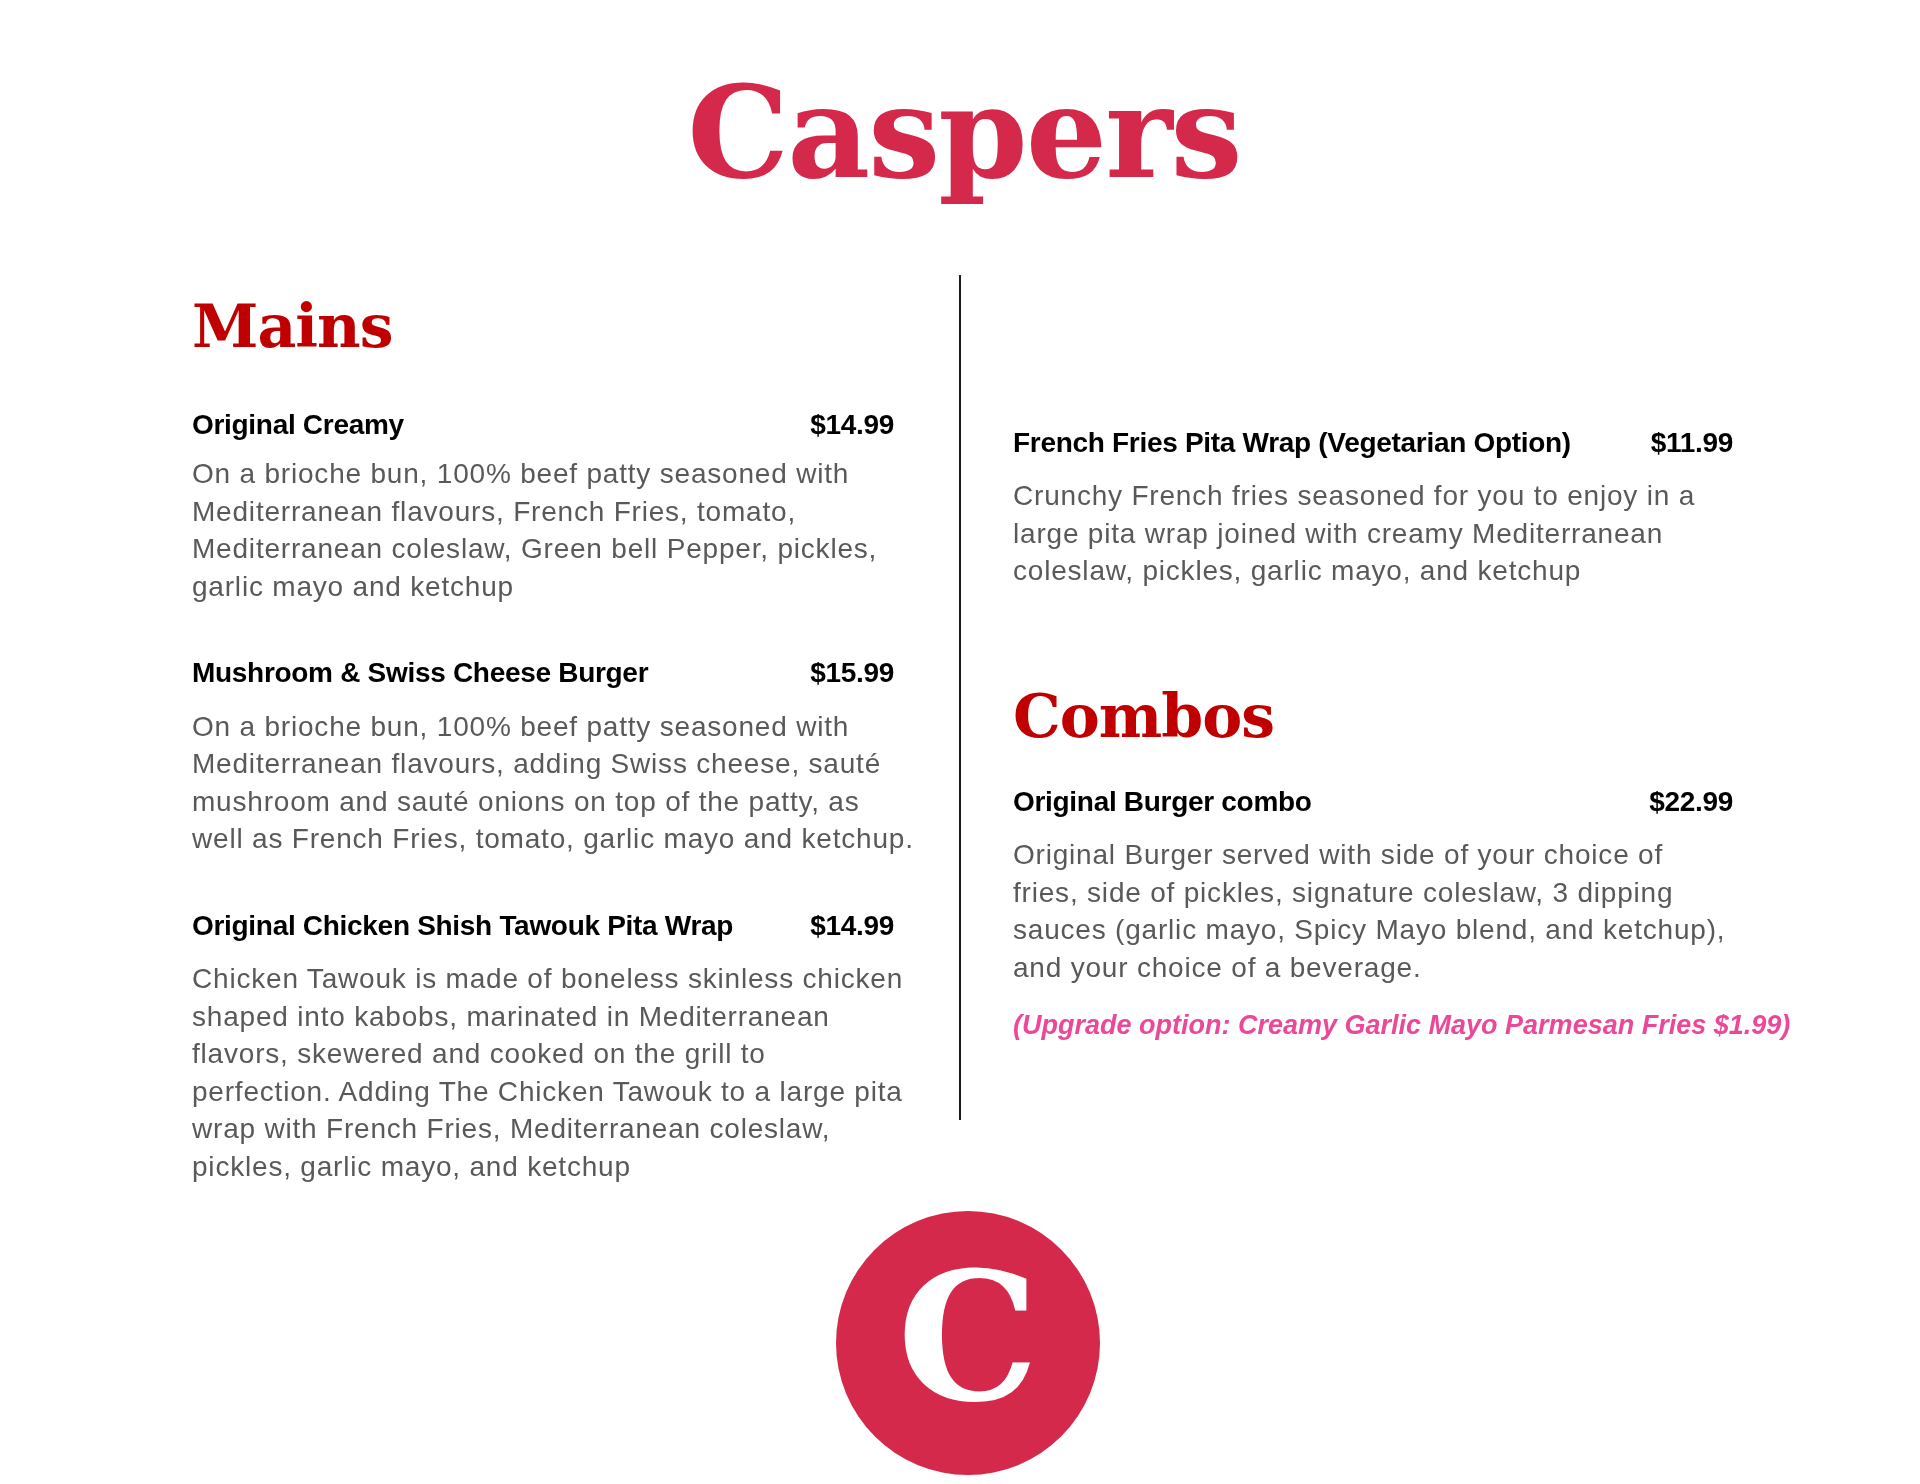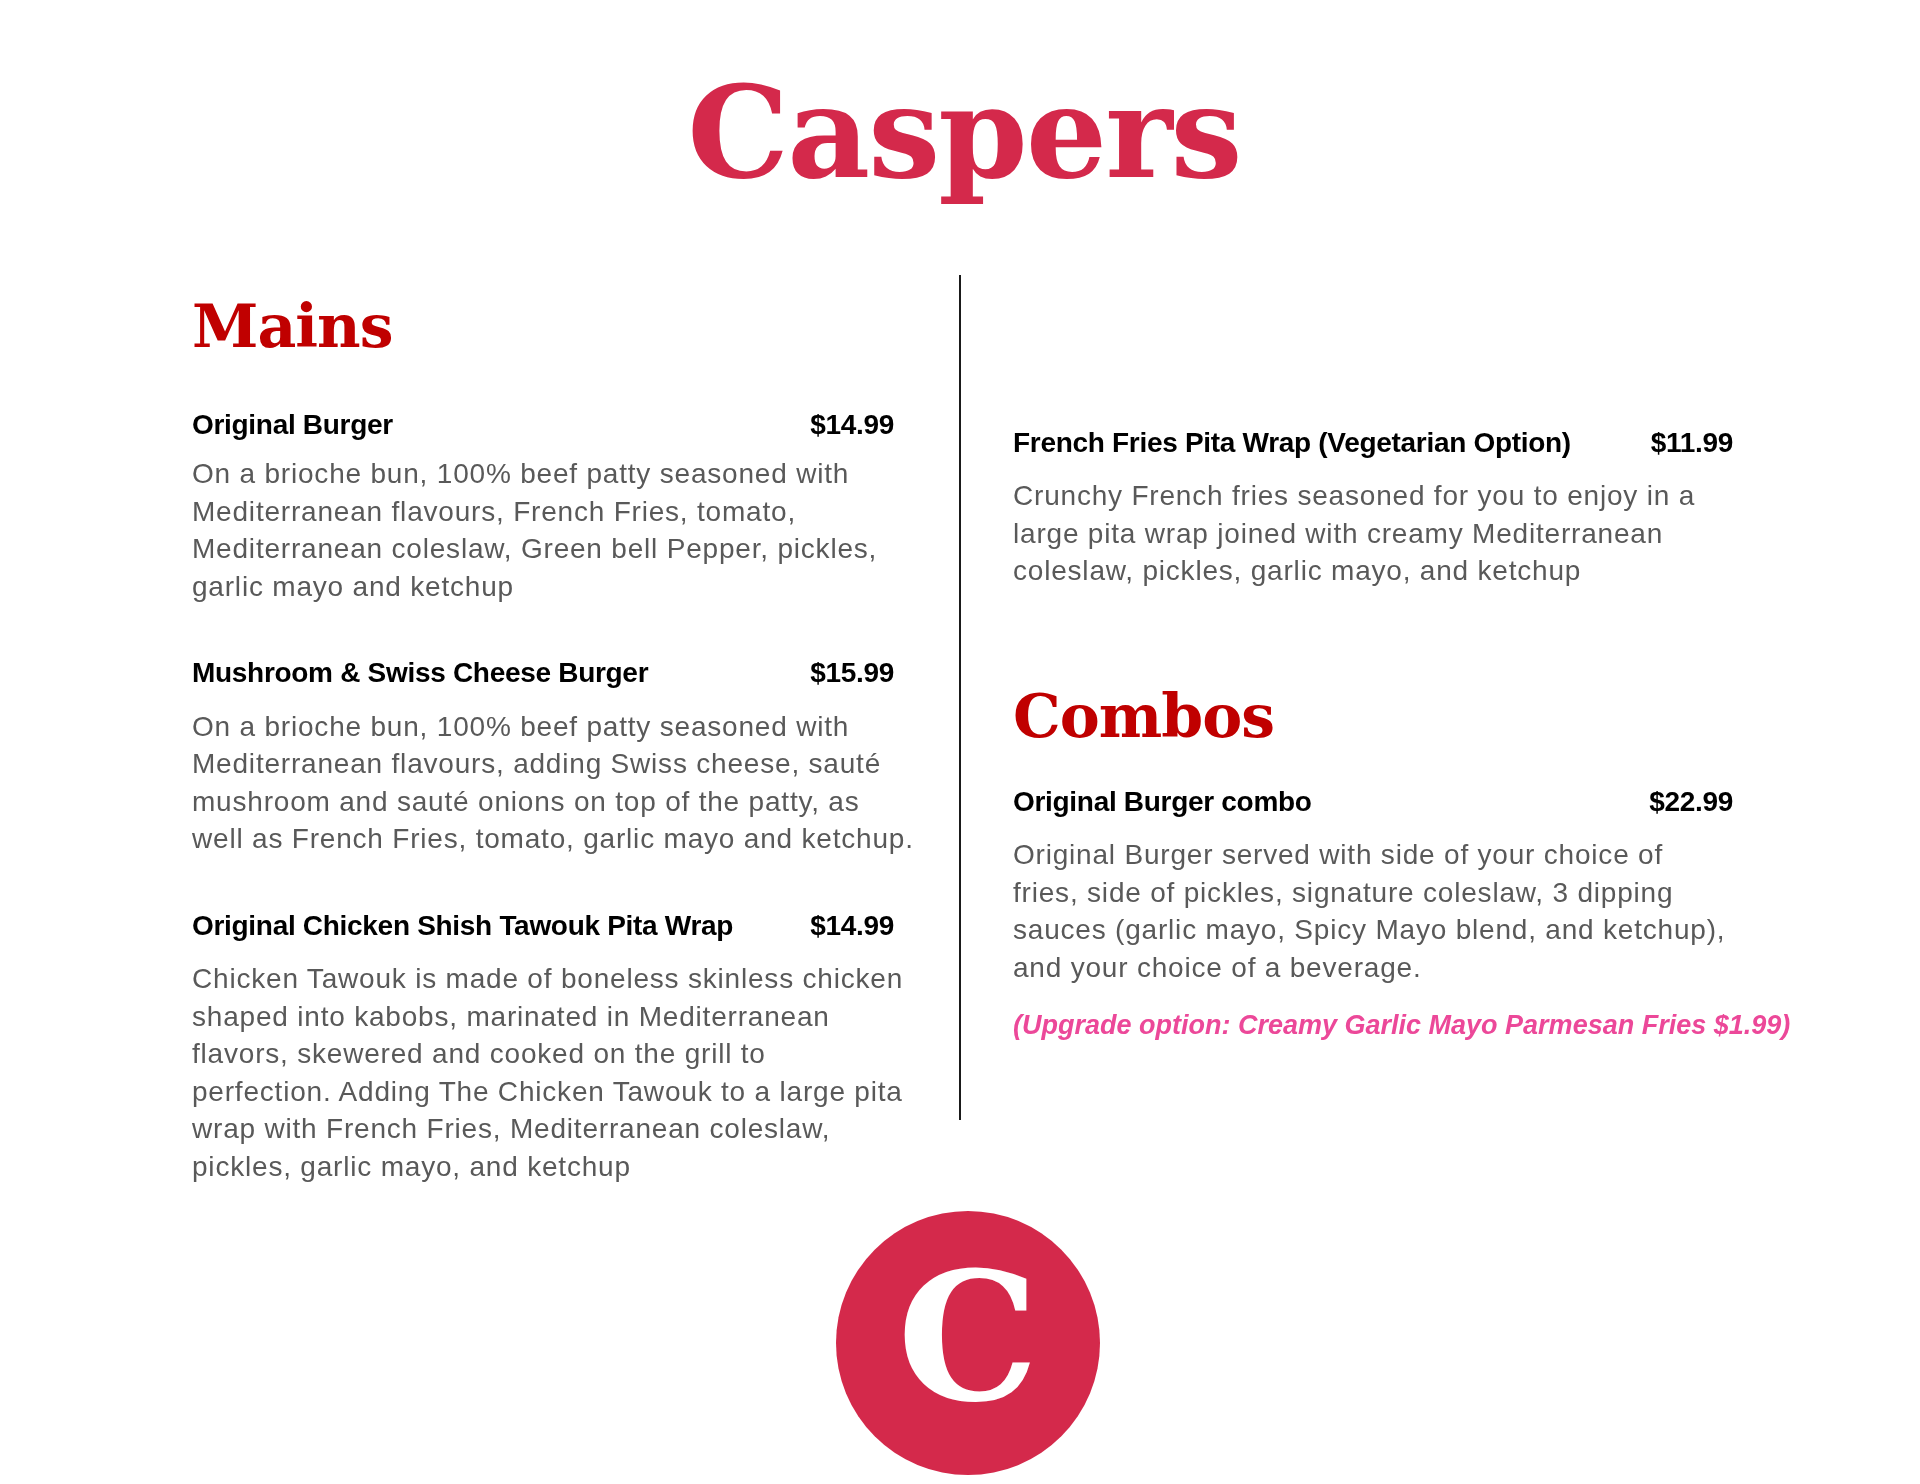--- a/index.html
+++ b/index.html
@@ -140,21 +140,21 @@
 <body style="--crimson: #D4294B; --heading-red: #C00000; --body-gray: #595959;">
 
 <div class="wordmark">Caspers</div>
 
 <div class="divider"></div>
 
 <div class="col-left">
   <h2 class="section-title">Mains</h2>
 
   <div class="item-row first">
-    <span class="item-name">Original Burger</span>
+    <span class="item-name">Original Creamy</span>
     <span class="item-price">$14.99</span>
   </div>
   <div class="item-desc">On a brioche bun, 100% beef patty seasoned with
 Mediterranean flavours, French Fries, tomato,
 Mediterranean coleslaw, Green bell Pepper, pickles,
 garlic mayo and ketchup</div>
 
   <div class="item-row gap">
     <span class="item-name">Mushroom &amp; Swiss Cheese Burger</span>
     <span class="item-price">$15.99</span>

